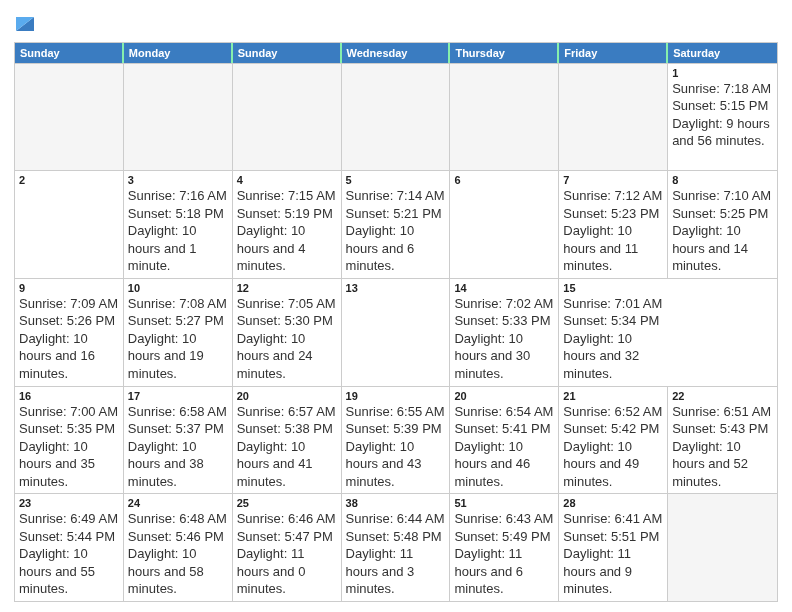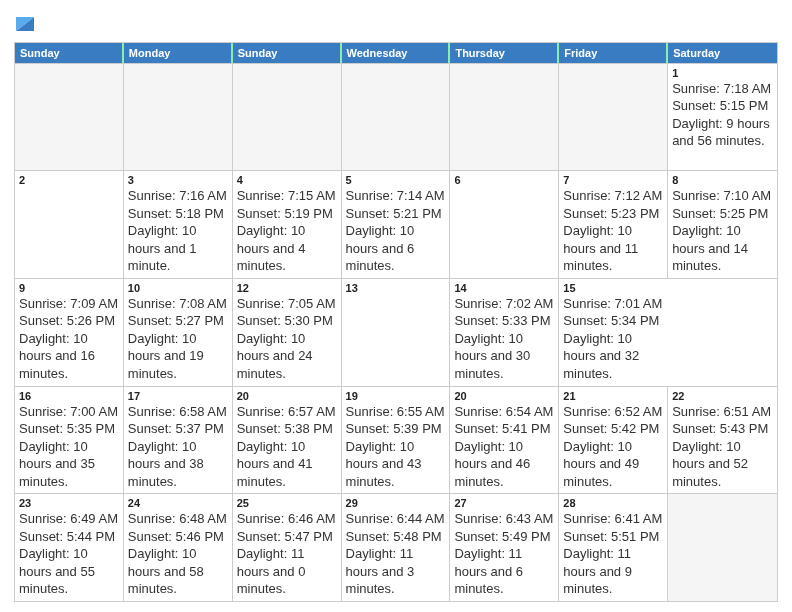--- a/index.html
+++ b/index.html
@@ -244,25 +244,25 @@
           </div>
           <div class="cal-cell">
             <div class="day-num">24</div>
             <div class="cell-info">Sunrise: 6:48 AM<br>Sunset: 5:46 PM<br>Daylight: 10 hours and 58 minutes.</div>
           </div>
           <div class="cal-cell">
             <div class="day-num">25</div>
             <div class="cell-info">Sunrise: 6:46 AM<br>Sunset: 5:47 PM<br>Daylight: 11 hours and 0 minutes.</div>
           </div>
           <div class="cal-cell">
-            <div class="day-num">29</div>
+            <div class="day-num">38</div>
             <div class="cell-info">Sunrise: 6:44 AM<br>Sunset: 5:48 PM<br>Daylight: 11 hours and 3 minutes.</div>
           </div>
           <div class="cal-cell">
-            <div class="day-num">27</div>
+            <div class="day-num">51</div>
             <div class="cell-info">Sunrise: 6:43 AM<br>Sunset: 5:49 PM<br>Daylight: 11 hours and 6 minutes.</div>
           </div>
           <div class="cal-cell">
             <div class="day-num">28</div>
             <div class="cell-info">Sunrise: 6:41 AM<br>Sunset: 5:51 PM<br>Daylight: 11 hours and 9 minutes.</div>
           </div>
           <div class="cal-cell empty"></div>
         </div>
       </div>
   </div>

